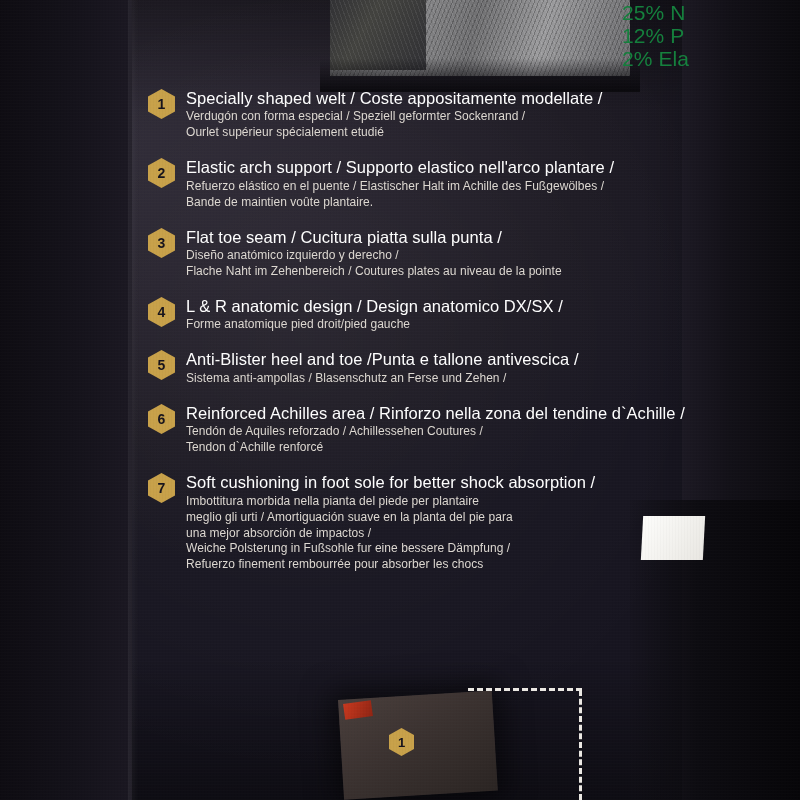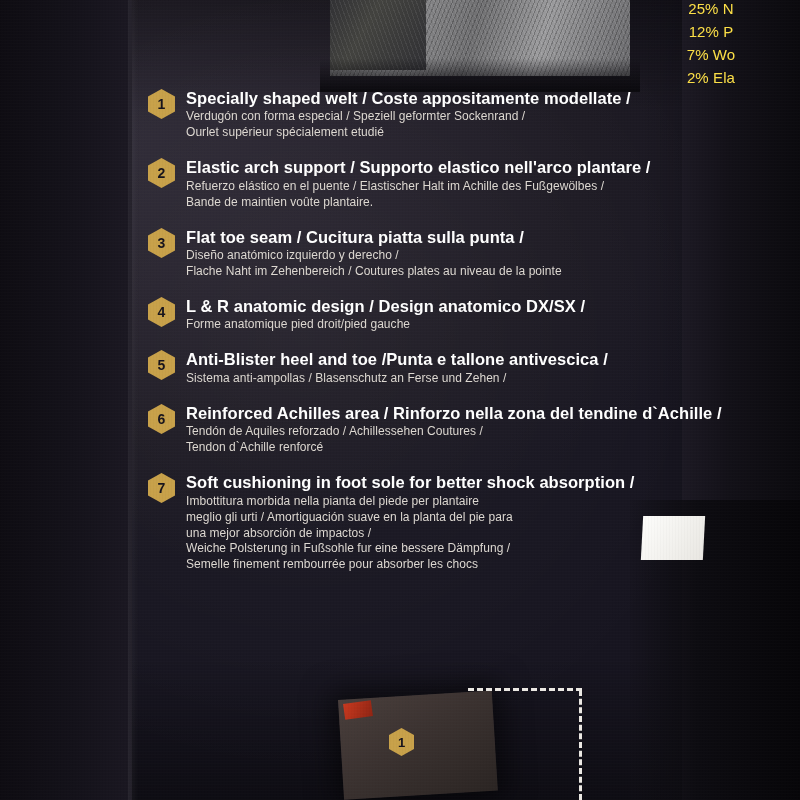--- a/index.html
+++ b/index.html
@@ -85,27 +85,26 @@
     left: 320px; top: 58px;
     width: 320px; height: 34px;
     background: linear-gradient(to bottom, rgba(0,0,0,0.0), rgba(10,9,13,0.97));
   }
 
   
   .composition {
     position: absolute;
     left: 622px; top: 0px;
     width: 178px;
-    color: #fde047;
-    font-size: 15px;
+    color: #15803d;
+    font-size: 21px;
     line-height: 1.22;
     letter-spacing: 0.1px;
     white-space: nowrap;
     overflow: hidden;
-    text-align: center;
   }
   .composition div { height: 23px; }
 
   
   .features {
     position: absolute;
     left: 148px; top: 88px;
     width: 600px;
   }
   .feature-row {
@@ -130,21 +129,21 @@
     justify-content: center;
     color: #17141c;
     font-size: 14px;
     font-weight: bold;
     font-family: "Liberation Sans", sans-serif;
   }
   .lines { flex: 1 1 auto; }
   .line-head {
     color: #ffffff;
     font-size: 16.5px;
-    font-weight: bold;
+    font-weight: normal;
     line-height: 1.30;
     letter-spacing: 0.05px;
     white-space: nowrap;
   }
   .line-sub {
     color: #ded9d2;
     font-size: 12px;
     line-height: 1.33;
     letter-spacing: 0.05px;
     white-space: nowrap;
@@ -229,21 +228,20 @@
   <div class="right-band"></div>
   <div class="right-dark-block"></div>
 
   <div class="sock-photo"></div>
   <div class="sock-photo-dark"></div>
   <div class="sock-photo-shadow"></div>
 
   <div class="composition">
     <div>25% N</div>
     <div>12% P</div>
-    <div>7% Wo</div>
     <div>2% Ela</div>
   </div>
 
   <div class="features">
 
     <div class="feature-row" style="margin-bottom:16px;">
       <div class="hexnum">
         <svg width="27" height="30" viewBox="0 0 27 30">
             <polygon points="13.5,0 27,7.5 27,22.5 13.5,30 0,22.5 0,7.5" fill="#c8a14a"></polygon>
           </svg>
@@ -330,21 +328,21 @@
             <polygon points="13.5,0 27,7.5 27,22.5 13.5,30 0,22.5 0,7.5" fill="#c8a14a"></polygon>
           </svg>
         <span>7</span>
       </div>
       <div class="lines">
         <div class="line-head">Soft cushioning in foot sole for better shock absorption /</div>
         <div class="line-sub">Imbottitura morbida nella pianta del piede per plantaire</div>
         <div class="line-sub">meglio gli urti / Amortiguación suave en la planta del pie para</div>
         <div class="line-sub">una mejor absorción de impactos /</div>
         <div class="line-sub">Weiche Polsterung in Fußsohle fur eine bessere Dämpfung /</div>
-        <div class="line-sub">Semelle finement rembourrée pour absorber les chocs</div>
+        <div class="line-sub">Refuerzo finement rembourrée pour absorber les chocs</div>
       </div>
     </div>
 
   </div>
 
   <div class="white-corner"></div>
 
   <div class="bottom-photo"></div>
   <div class="bottom-photo-red"></div>
   <div class="bottom-hex">

